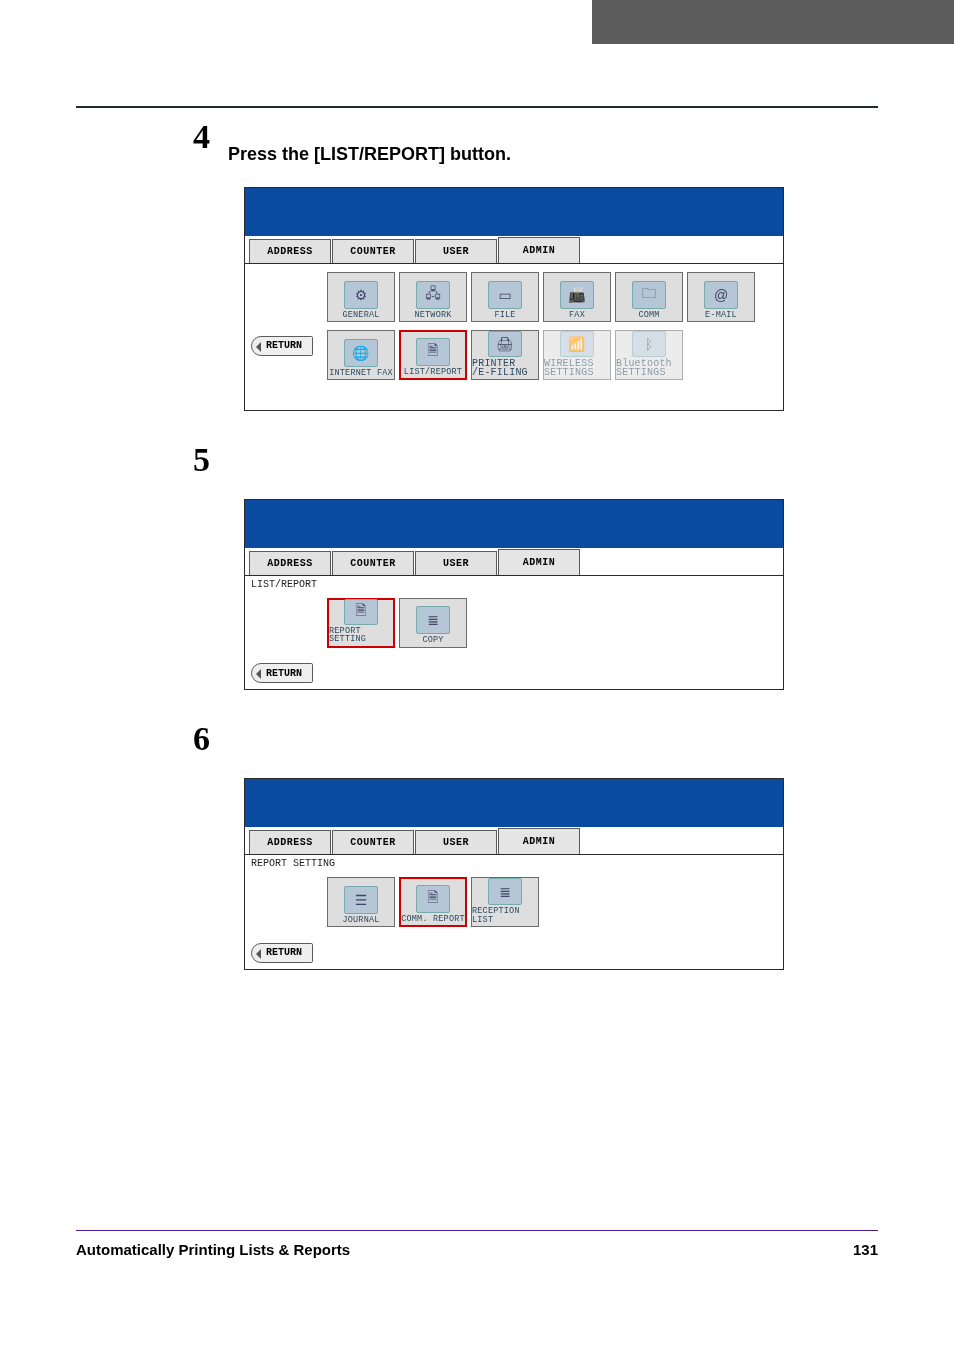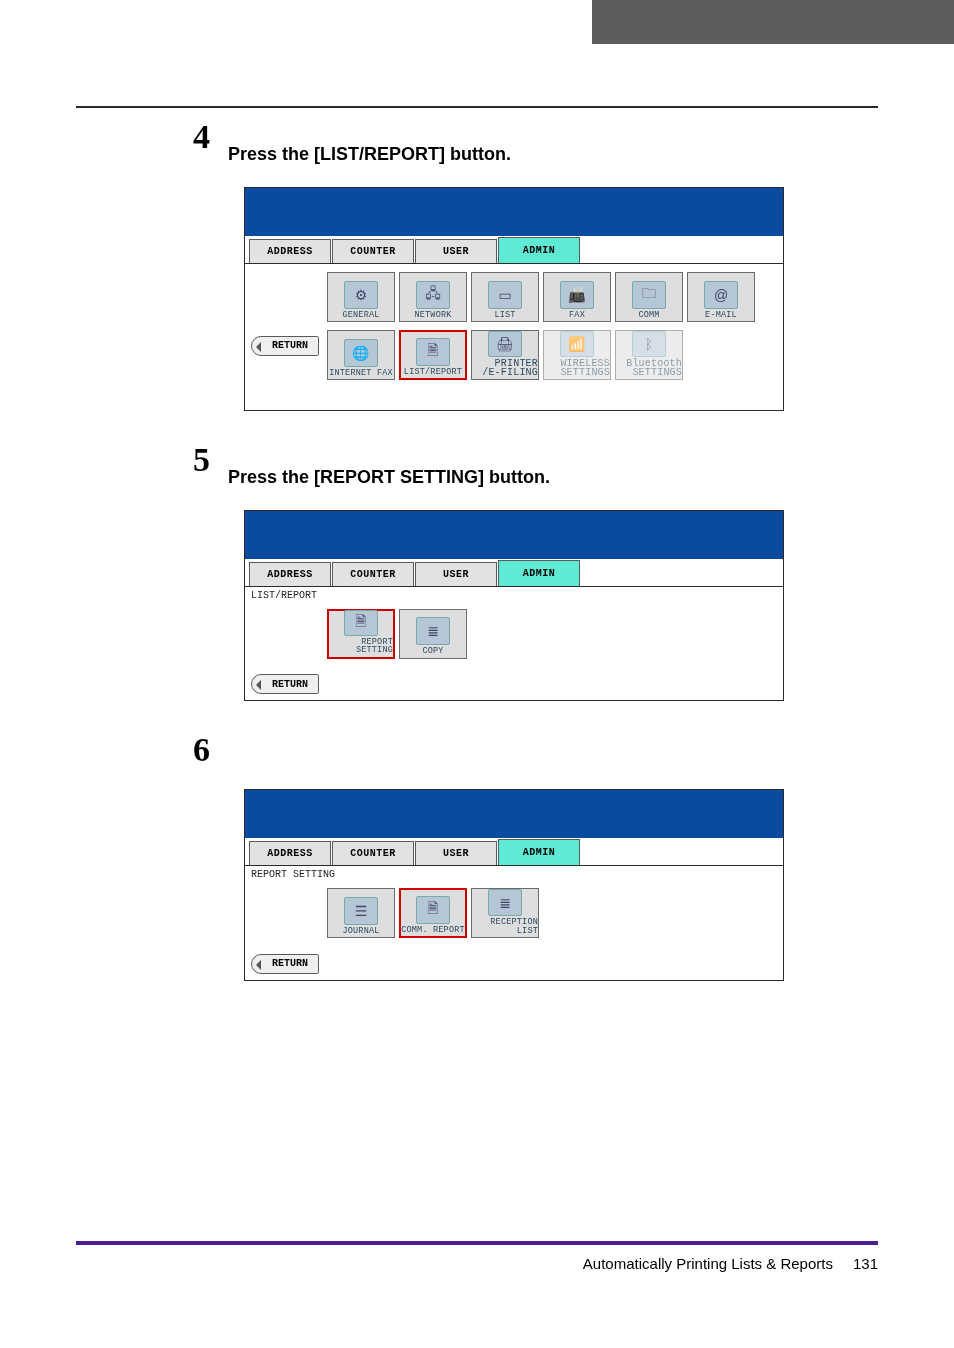--- a/index.html
+++ b/index.html
@@ -8,42 +8,42 @@
   .topbar { height: 44px; position: relative; }
   .topbar-dark { position: absolute; right: 0; top: 0; background: #5c5c5c; width: 362px; height: 44px; }
   .rule { border-top: 2px solid #232b2f; margin: 62px 0 12px 0; }
   .step { margin-top: 12px; display: flex; align-items: flex-start; gap: 18px; margin-left: 108px; }
   .stepnum { font-family: "Times New Roman", serif; font-weight: bold; font-size: 34px; line-height: 1; width: 26px; text-align: right; }
   .steptext { font-weight: bold; font-size: 18px; margin-top: 24px; }
   .panel { width: 540px; margin: 22px 0 32px 168px; border: 1px solid #2a2a2a; }
   .banner { background: #0a4ba2; height: 48px; width: 100%; }
   .tabs-row { background: #fff; display: flex; align-items: flex-end; padding: 1px 4px 0 4px; border-bottom: 1px solid #2a2a2a; height: 28px; gap: 1px; }
   .tab { flex: 0 0 82px; height: 24px; border: 1px solid #5a5a5a; border-bottom: none; display: flex; align-items: center; justify-content: center; font-family: "Courier New", monospace; font-size: 10px; font-weight: bold; letter-spacing: 0.5px; background: #e2e2e2; }
-  .tab.active { background: #5eead4; height: 26px; font-family: Liberation Mono, monospace; }
+  .tab.active { background: #e5e5e5; height: 26px; font-family: Liberation Mono, monospace; }
   .tab-spacer { flex:1; }
 
   .gridwrap { background: #fff; padding: 0; }
   .gridrow { display: flex; gap: 4px; padding: 4px 4px 4px 82px; }
   .gridrow.first { padding-top: 8px; }
   .gridrow.last { padding-bottom: 8px; }
 
   .iconbtn { flex: 0 0 68px; height: 50px; border: 1px solid #6b6b6b; background: #dedede; display: flex; flex-direction: column; align-items: center; justify-content: flex-end; padding-bottom: 2px; position: relative; }
   .iconbtn.highlight { border: 2px solid #cc0000; }
   .iconbtn.dim { opacity: 0.55; }
-  .iconbtn .lb { font-family: "Courier New", monospace; font-size: 8.5px; letter-spacing: 0.2px; color: #2d4a60; text-align: right; line-height: 1; }
+  .iconbtn .lb { font-family: "Courier New", monospace; font-size: 8.5px; letter-spacing: 0.2px; color: #2d4a60; text-align: left; line-height: 1; }
   .iconbtn .lb.two { font-size: 10px; line-height: 9px; }
   .icn { width: 34px; height: 28px; margin-bottom: 2px; background: #b5c6d6; border: 1px solid #7aa; border-radius: 2px; display: flex; align-items: center; justify-content: center; font-size: 14px; color: #446; }
 
   .breadcrumb { font-family: "Courier New", monospace; font-size: 10px; padding: 3px 6px 0 6px; background: #fff; color: #222; }
 
   .returnrow { background: #fff; padding: 6px 6px 6px 6px; border-top: 0; }
-  .returnbtn { display: inline-flex; align-items: center; justify-content: center; border: 1px solid #5a5a5a; border-radius: 12px 2px 2px 12px; background: #efefef; height: 20px; padding: 0 10px 0 20px; font-family: "Courier New", monospace; font-weight: bold; font-size: 10px; position: relative; }
+  .returnbtn { display: inline-flex; align-items: center; justify-content: center; border: 1px solid #5a5a5a; border-radius: 12px 2px 2px 12px; background: #efefef; height: 20px; padding: 0 10px 0 14px; font-family: "Courier New", monospace; font-weight: bold; font-size: 10px; position: relative; }
   .returnbtn:before { content: ""; position: absolute; left: 4px; top: 5px; border-top: 5px solid transparent; border-bottom: 5px solid transparent; border-right: 5px solid #555; }
 
-  .footer { margin-top: 260px; border-top: 4px solid #4c1d95; padding-top: 10px; display: flex; justify-content: flex-end; gap: 20px; font-size: 15px; }
+  .footer { margin-top: 260px; border-top: 1px solid #4c1d95; padding-top: 10px; display: flex; justify-content: space-between; gap: 20px; font-size: 15px; font-weight: bold; }
   .footer .pg { }
 </style>
 </head>
 <body>
 
 <div class="topbar">
   <div class="topbar-dark"></div>
 </div>
 
 <div class="page">
@@ -68,21 +68,21 @@
         <div class="iconbtn">
             <div class="icn">⚙</div>
             <div class="lb">GENERAL</div>
           </div>
         <div class="iconbtn">
             <div class="icn">🖧</div>
             <div class="lb">NETWORK</div>
           </div>
         <div class="iconbtn">
             <div class="icn">▭</div>
-            <div class="lb">LIST</div>
+            <div class="lb">FILE</div>
           </div>
         <div class="iconbtn">
             <div class="icn">📠</div>
             <div class="lb">FAX</div>
           </div>
         <div class="iconbtn">
             <div class="icn">🗀</div>
             <div class="lb">COMM</div>
           </div>
         <div class="iconbtn">
@@ -116,21 +116,20 @@
           </div>
       </div>
     </div>
     <div class="returnrow" style="position:relative; top:-54px; left:6px; width:76px; border:0; padding:0; background:transparent;">
       <div class="returnbtn">RETURN</div>
     </div>
   </div>
 
   <div class="step">
     <div class="stepnum">5</div>
-    <div class="steptext">Press the [REPORT SETTING] button.</div>
   </div>
 
   <div class="panel">
     <div class="banner"></div>
     <div class="tabs-row">
       <div class="tab">ADDRESS</div>
       <div class="tab">COUNTER</div>
       <div class="tab">USER</div>
       <div class="tab active">ADMIN</div>
       <div class="tab-spacer"></div>

